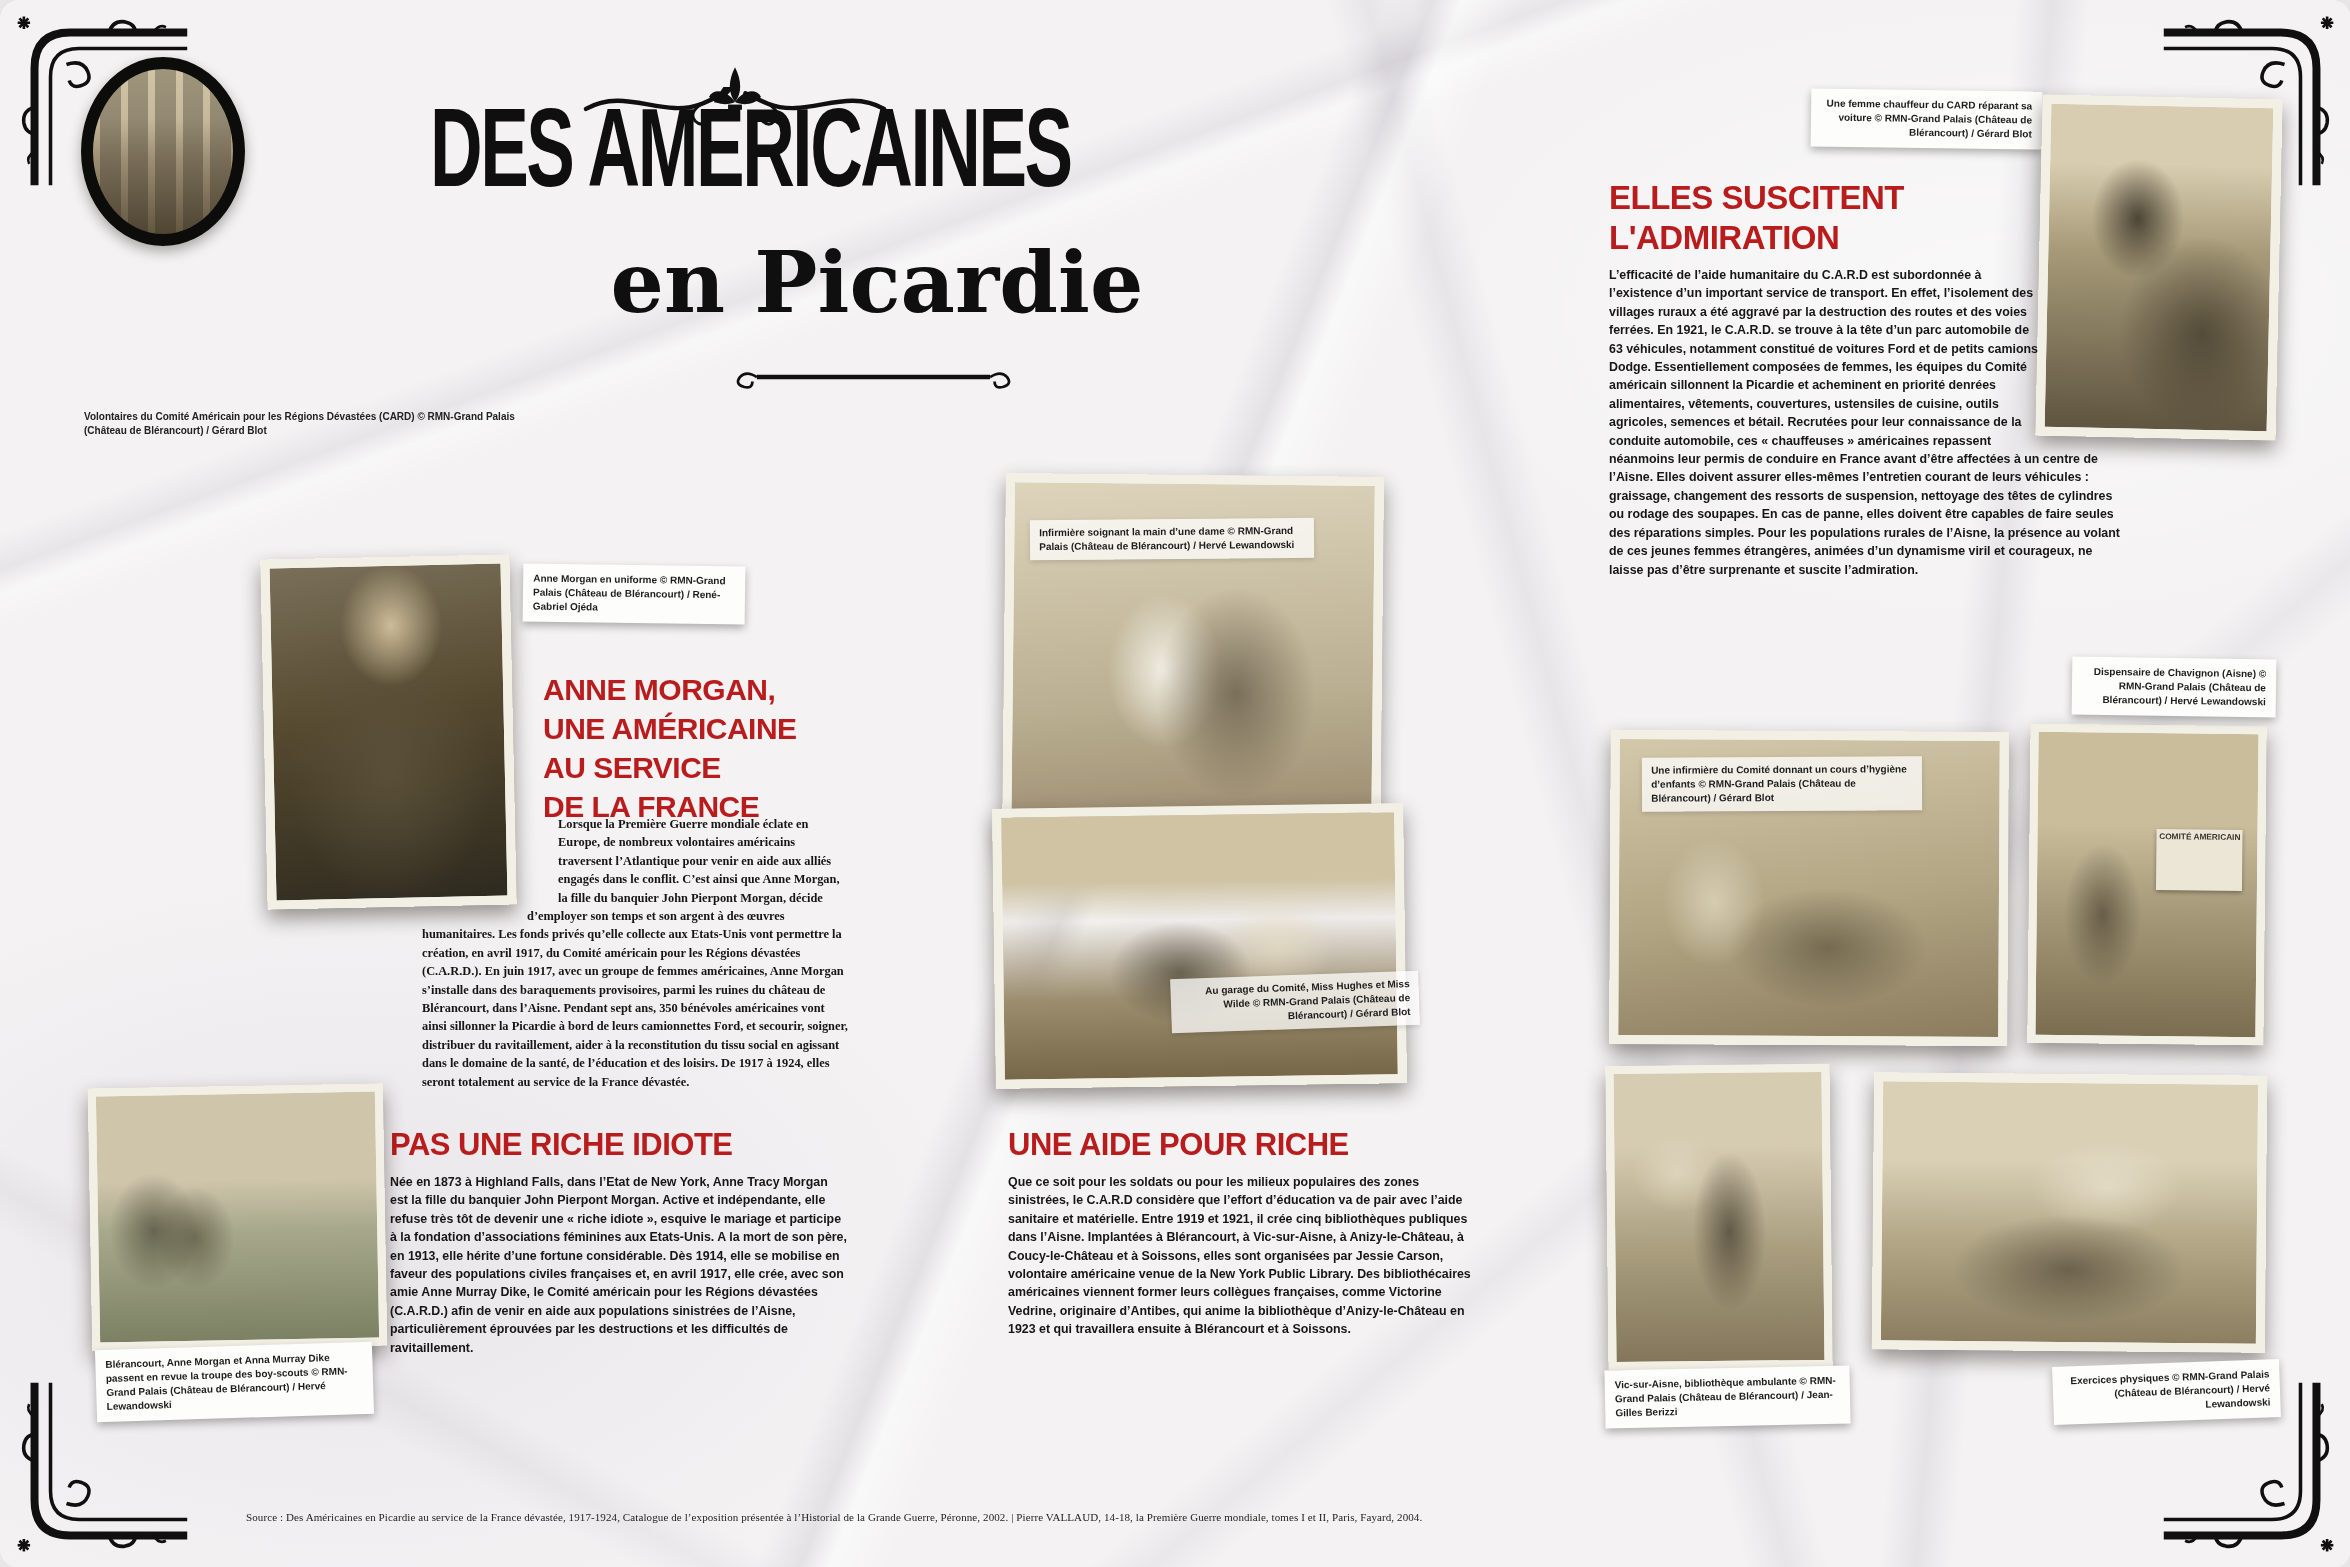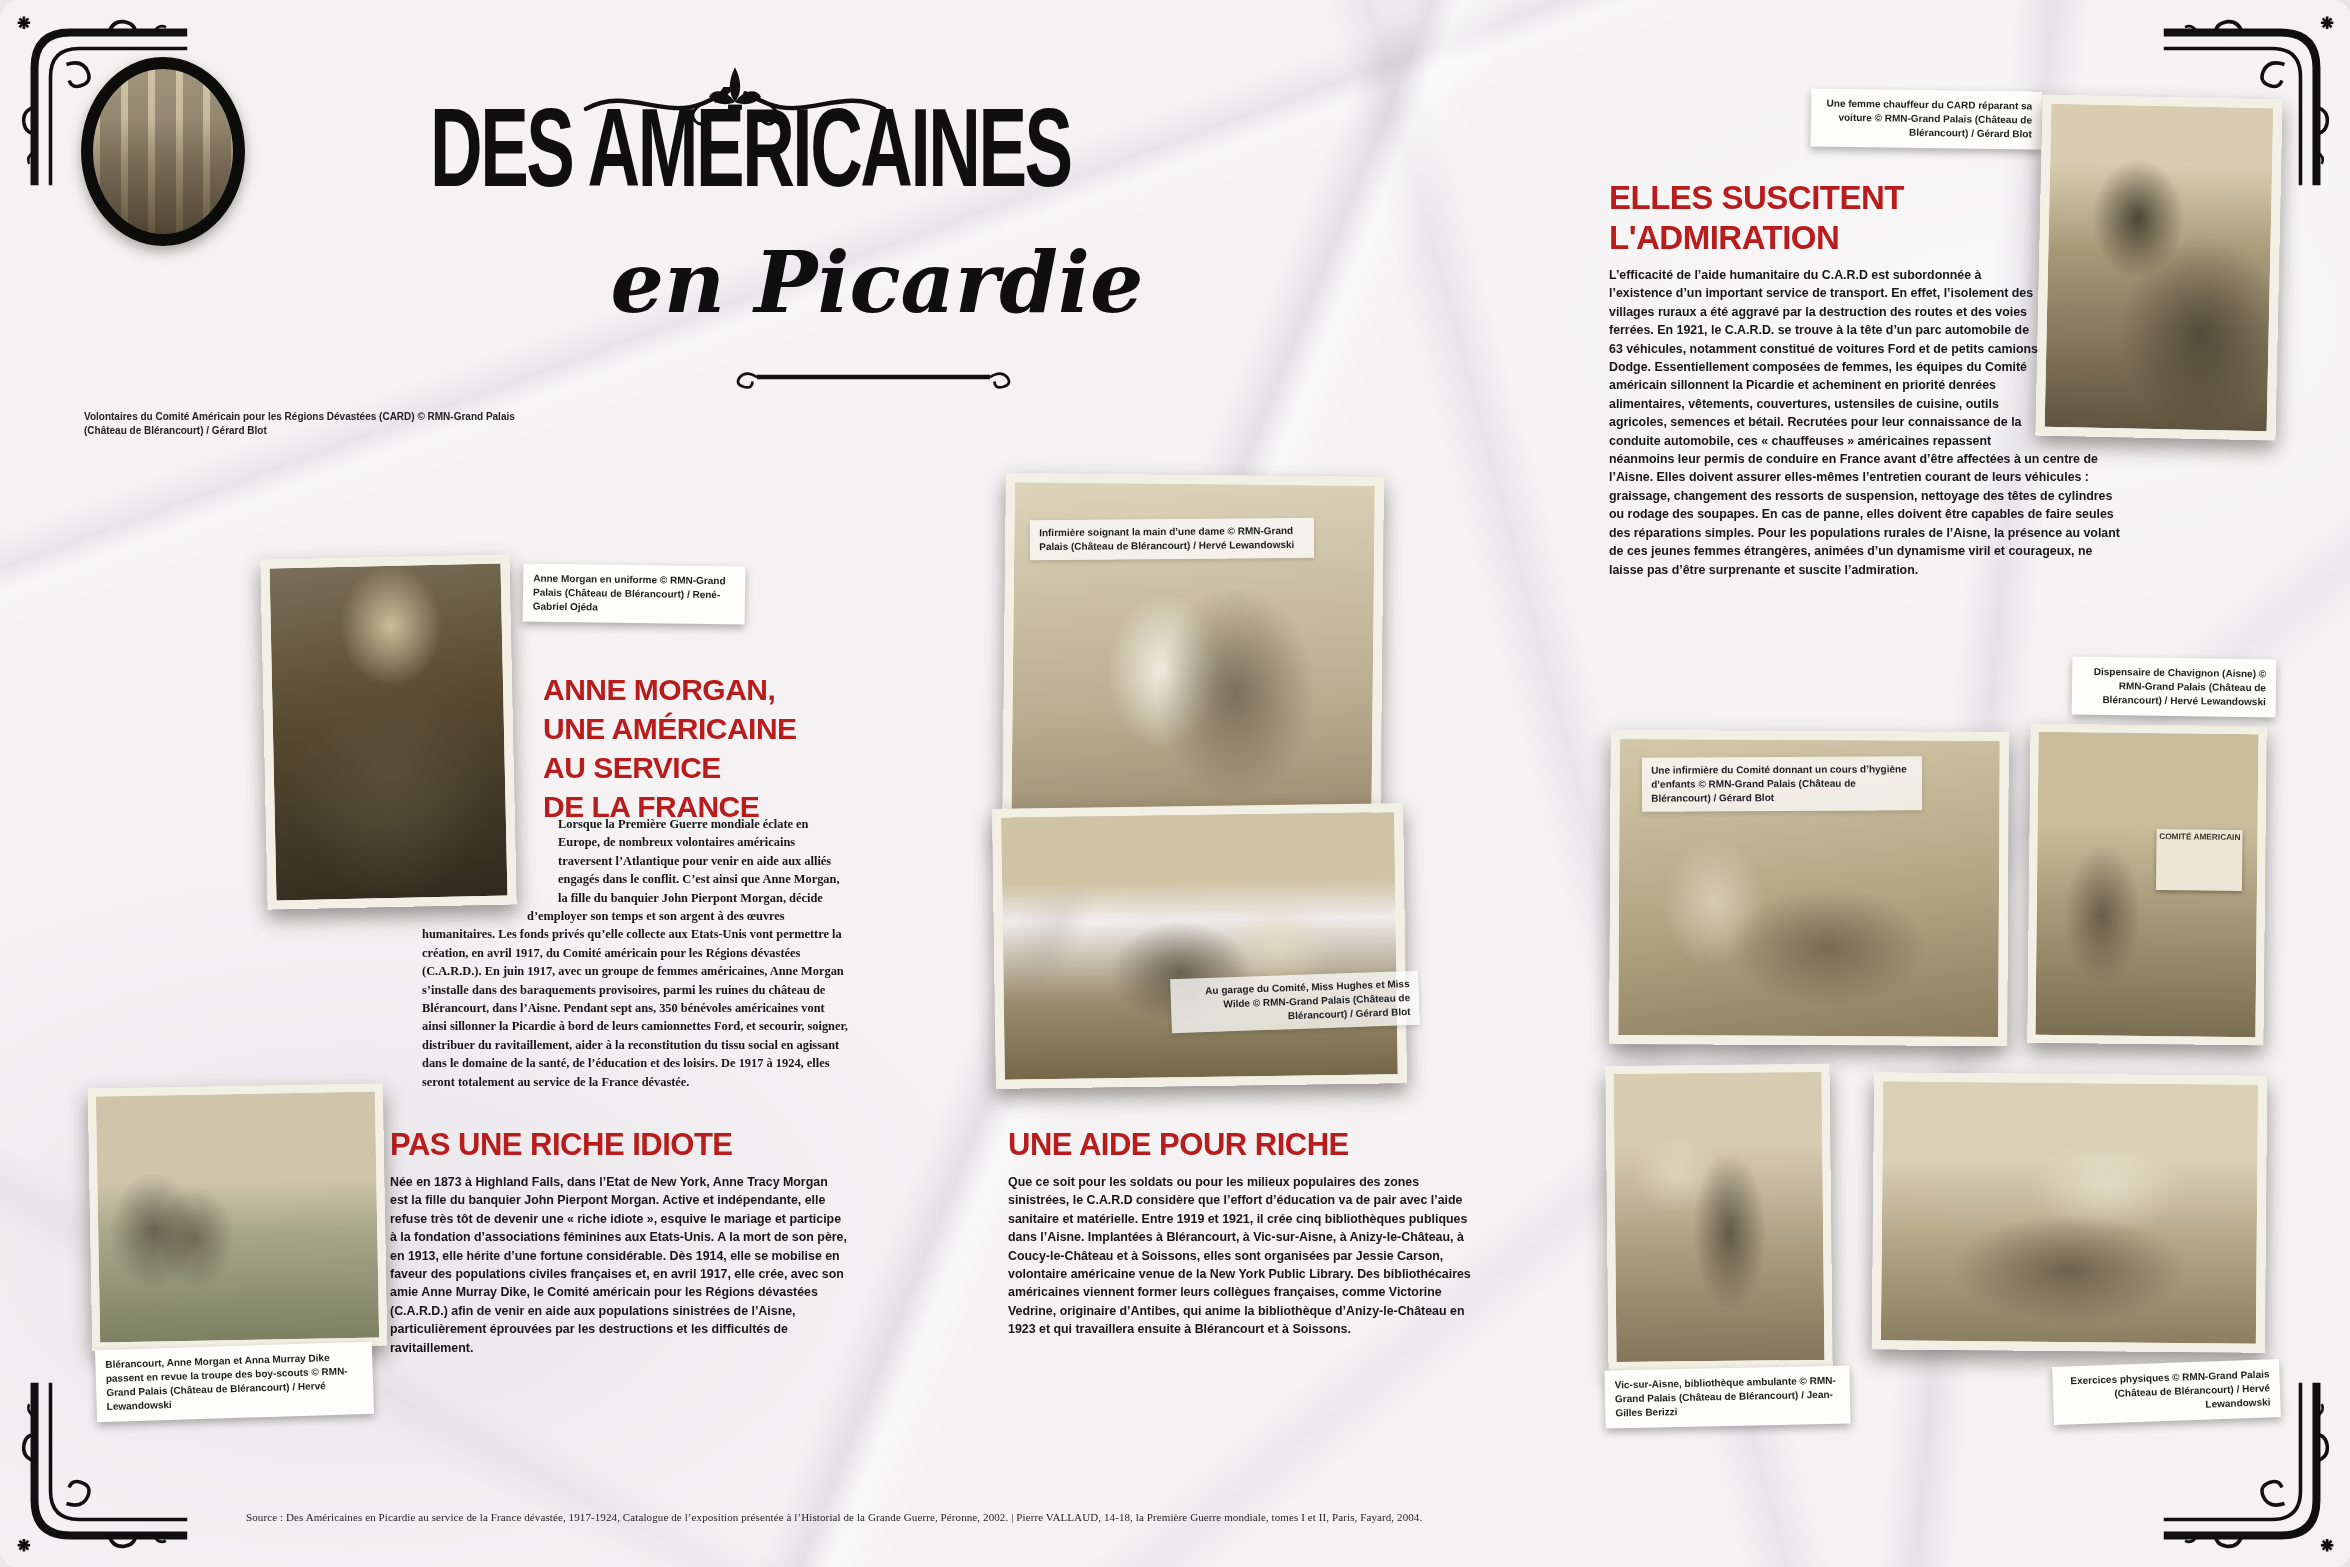--- a/index.html
+++ b/index.html
@@ -29,21 +29,21 @@
   .c-br{right:14.7px;bottom:13px;transform:scale(-1,-1);}
   
   .m-ornament{left:579px;top:62px;width:312px;height:73px;}
   .title{
     left:430px;top:92px;white-space:nowrap;
     font-size:112px;font-weight:900;letter-spacing:-3.7px;color:#0f0f0f;
     transform:scaleX(.65);transform-origin:left top;line-height:1;
   }
   .subtitle{
     left:505px;top:237px;width:744px;text-align:center;
-    font-family:"DejaVu Serif",serif;font-style:italic;font-weight:bold;
+    font-family:"DejaVu Serif",serif;font-weight:bold;
     font-size:84px;line-height:1.1;color:#0f0f0f;
   }
   .sub-flourish{left:730px;top:365px;width:287px;height:26px;}
   
   .intro-photo{
     left:81px;top:57px;width:140px;height:165px;border-radius:50%;
     border:12px solid #0c0c0a;overflow:hidden;
     background:
       linear-gradient(rgba(225,215,190,.25), rgba(60,52,38,.25)),
       repeating-linear-gradient(90deg, rgba(55,48,34,0) 0 7.3px, rgba(55,48,34,.45) 7.3px 27.5px),

